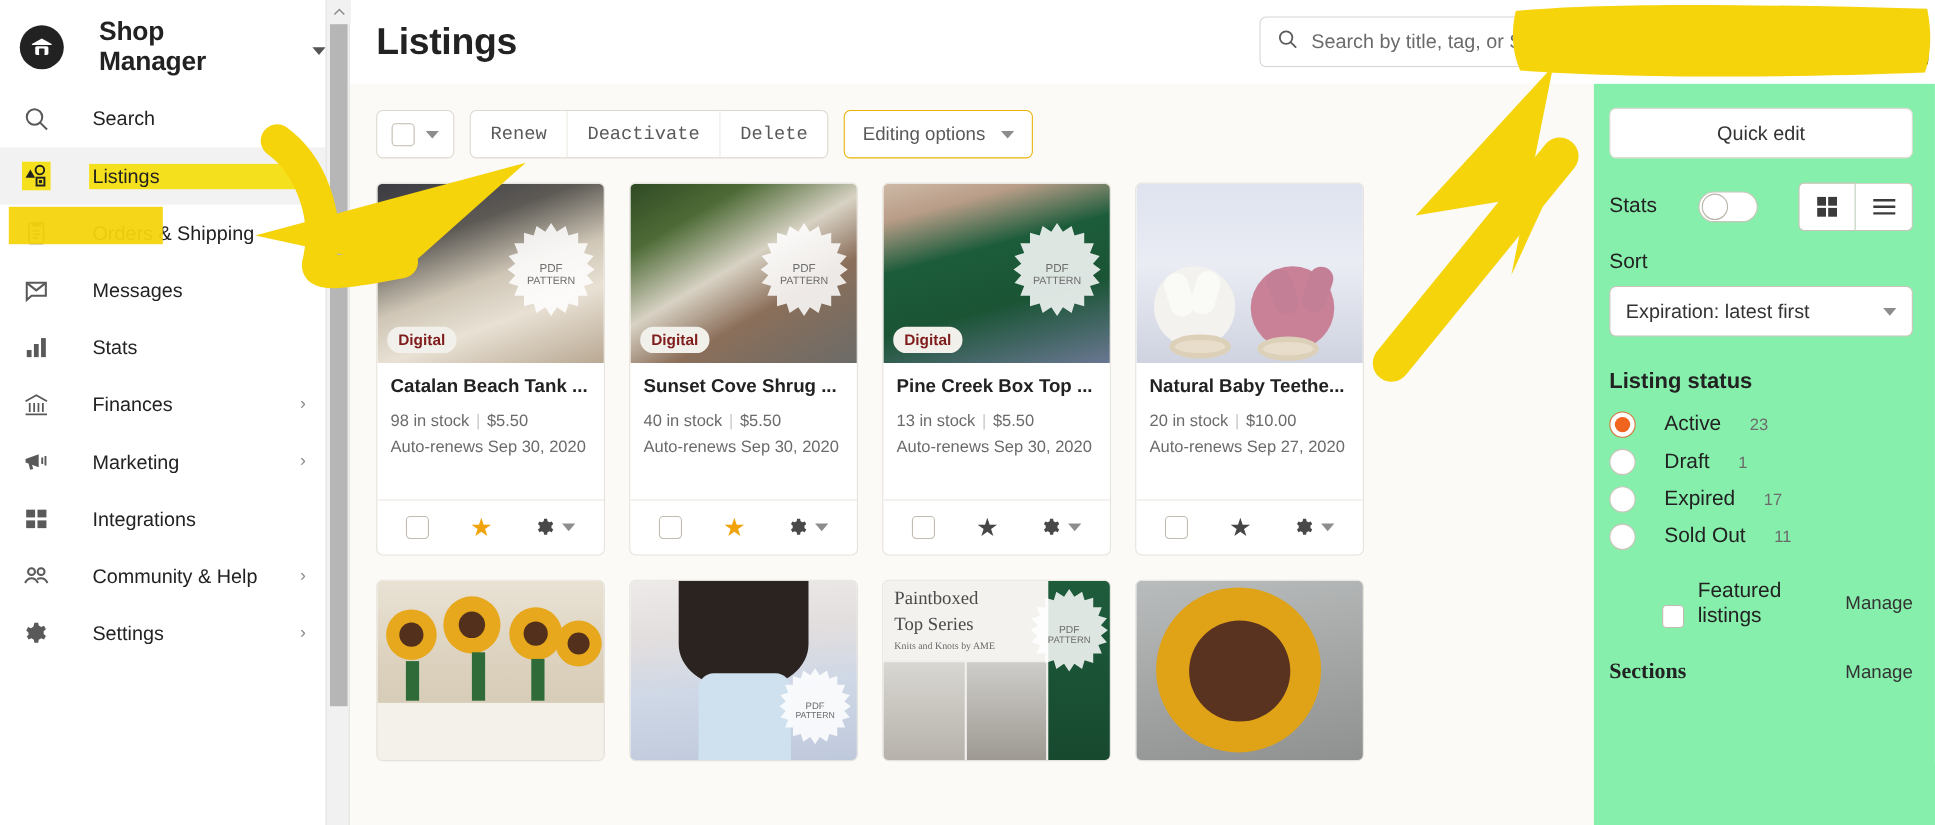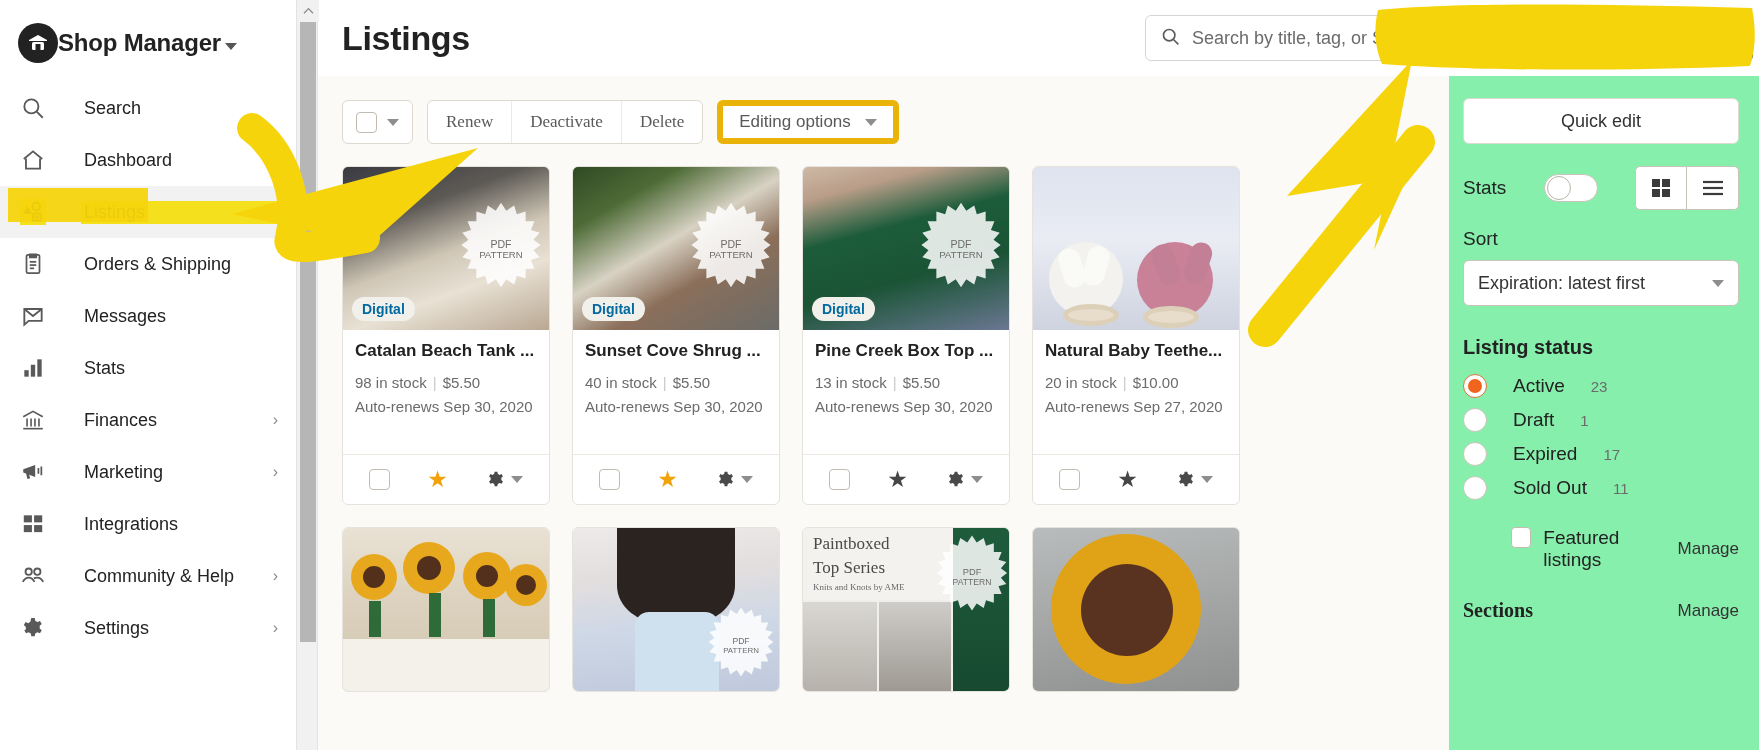--- a/index.html
+++ b/index.html
@@ -16,21 +16,21 @@
   .sidebar {
     width: 296px; height: 750px;
     background: #ffffff;
     flex: 0 0 296px;
     padding-top: 14px;
     position: relative;
     z-index: 2;
   }
   .brand {
     display: flex; align-items: center;
-    gap: 0;
+    gap: 32px;
     padding: 8px 0 8px 18px;
     height: 58px;
     cursor: pointer;
   }
   .brand-logo {
     width: 40px; height: 40px; border-radius: 50%;
     background: #222222;
     display: flex; align-items: center; justify-content: center;
     flex: 0 0 40px;
   }
@@ -175,26 +175,26 @@
   }
   .tb-seg {
     display: flex; border: 1px solid #ddd9d0; border-radius: 6px;
     background: #fff; height: 44px; overflow: hidden;
   }
   .tb-seg button {
     background: transparent; border: none;
     border-right: 1px solid #eceae4;
     font-size: 17px; color: #595959;
     padding: 0 18px; cursor: pointer;
-    font-family: Liberation Serif, serif;
+    font-family: Liberation Mono, monospace;
   }
   .tb-seg button:last-child { border-right: none; }
   .tb-editing {
     display: flex; align-items: center; gap: 14px;
-    border: 6px solid #eab308; border-radius: 6px;
+    border: 1px solid #eab308; border-radius: 6px;
     background: #fff; height: 44px; padding: 0 16px;
     font-size: 17px; color: #595959; cursor: pointer;
   }
 
   .cards {
     display: grid;
     grid-template-columns: repeat(4, 208px);
     gap: 22px;
     margin-top: 20px;
   }
@@ -205,21 +205,21 @@
     border-radius: 6px;
     overflow: hidden;
   }
   .card-img {
     width: 100%; height: 163px;
     position: relative;
     overflow: hidden;
   }
   .badge-digital {
     position: absolute; left: 9px; bottom: 9px;
-    background: #f2f0eb; color: #0369a1;
+    background: #f2f0eb; color: #7f1d1d;
     font-size: 14px; font-weight: bold;
     padding: 4px 10px; border-radius: 13px;
   }
   .pdf-seal {
     position: absolute; right: 4px; top: 34px;
     width: 88px; height: 88px;
     color: rgba(255,255,255,0.92);
   }
   .card-body { padding: 11px 12px 14px 12px; height: 124px; }
   .card-title {
@@ -308,21 +308,21 @@
   .radio.sel::after {
     content: ""; width: 14px; height: 14px; border-radius: 50%;
     background: #f1641e;
   }
   .radio-label { font-size: 19px; color: #222; }
   .radio-count { font-size: 15px; color: #6b6b6b; }
   .featured-row {
     display: flex; align-items: center; justify-content: space-between;
     margin-top: 22px;
   }
-  .featured-left { display: flex; align-items: flex-start; gap: 12px; cursor: pointer; padding-left: 48px; }
+  .featured-left { display: flex; align-items: flex-end; gap: 12px; cursor: pointer; padding-left: 48px; }
   .link-manage { font-size: 17px; color: #333; text-decoration: none; cursor: pointer; }
   .sections-row {
     display: flex; align-items: center; justify-content: space-between;
     margin-top: 28px;
   }
   .sections-title { font-size: 20px; font-weight: bold; color: #222; font-family: Liberation Serif, serif; }
 
   
   .annot { position: absolute; inset: 0; pointer-events: none; z-index: 50; }
 
@@ -352,29 +352,20 @@
       <div class="nav-item">
         <span class="nav-icon">
           <svg width="26" height="26" viewBox="0 0 24 24" fill="none" stroke="currentColor" stroke-width="1.7">
             <circle cx="10.5" cy="10.5" r="6.5"></circle>
               <line x1="15.4" y1="15.4" x2="21" y2="21"></line>
           </svg>
         </span>
         <span class="nav-label">Search</span>
       </div>
 
-      <div class="nav-item">
-        <span class="nav-icon">
-          <svg width="26" height="26" viewBox="0 0 24 24" fill="none" stroke="currentColor" stroke-width="1.7">
-            <path d="M3.5 11L12 4l8.5 7"></path>
-              <path d="M5.5 10.5V20h13v-9.5"></path>
-          </svg>
-        </span>
-        <span class="nav-label">Dashboard</span>
-      </div>
 
       <div class="nav-item active">
         <span class="nav-icon">
           <svg width="26" height="26" viewBox="0 0 24 24" fill="none" stroke="#222" stroke-width="1.6">
             <circle cx="15" cy="7" r="3.6"></circle>
             <path d="M3 13.5 L7 6.5 L11 13.5 Z" fill="#222" stroke="none"></path>
             <rect x="12.2" y="13.4" width="6.6" height="6.6" fill="none"></rect>
             <rect x="14.2" y="15.4" width="2.6" height="2.6" fill="#222" stroke="none"></rect>
           </svg>
         </span>

